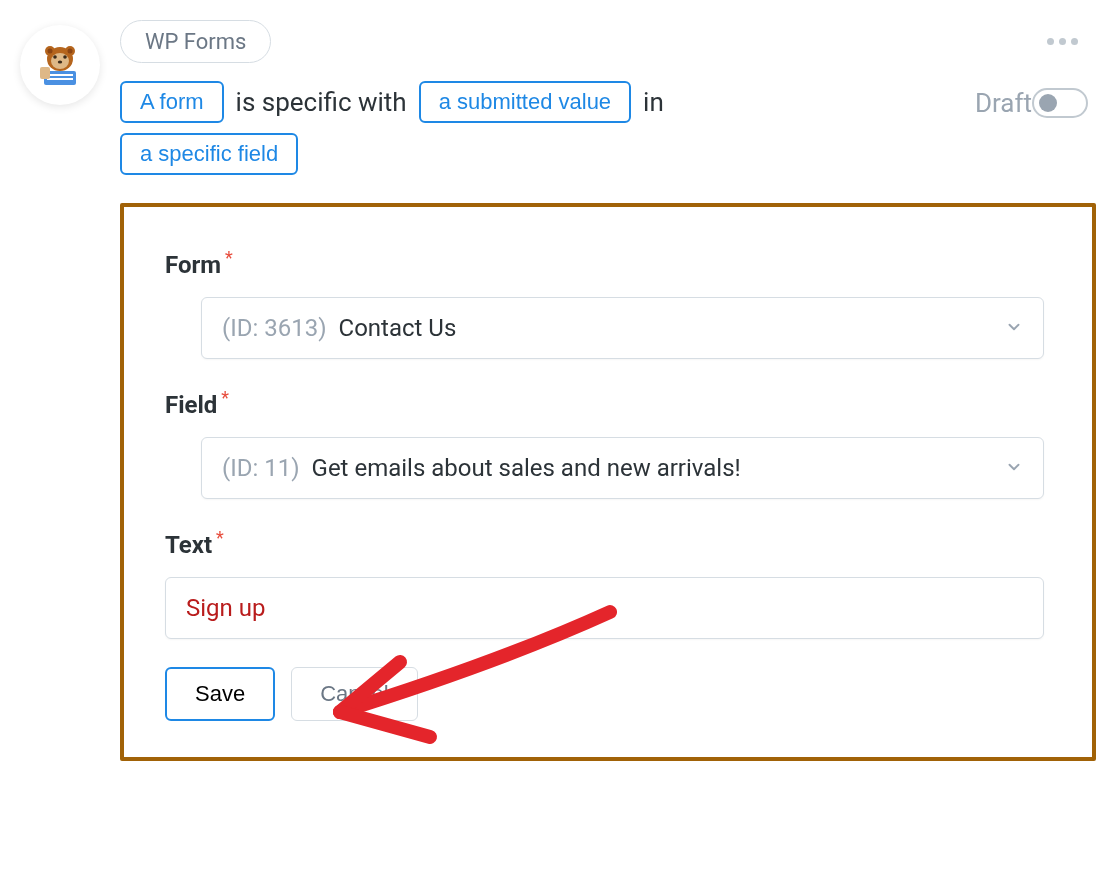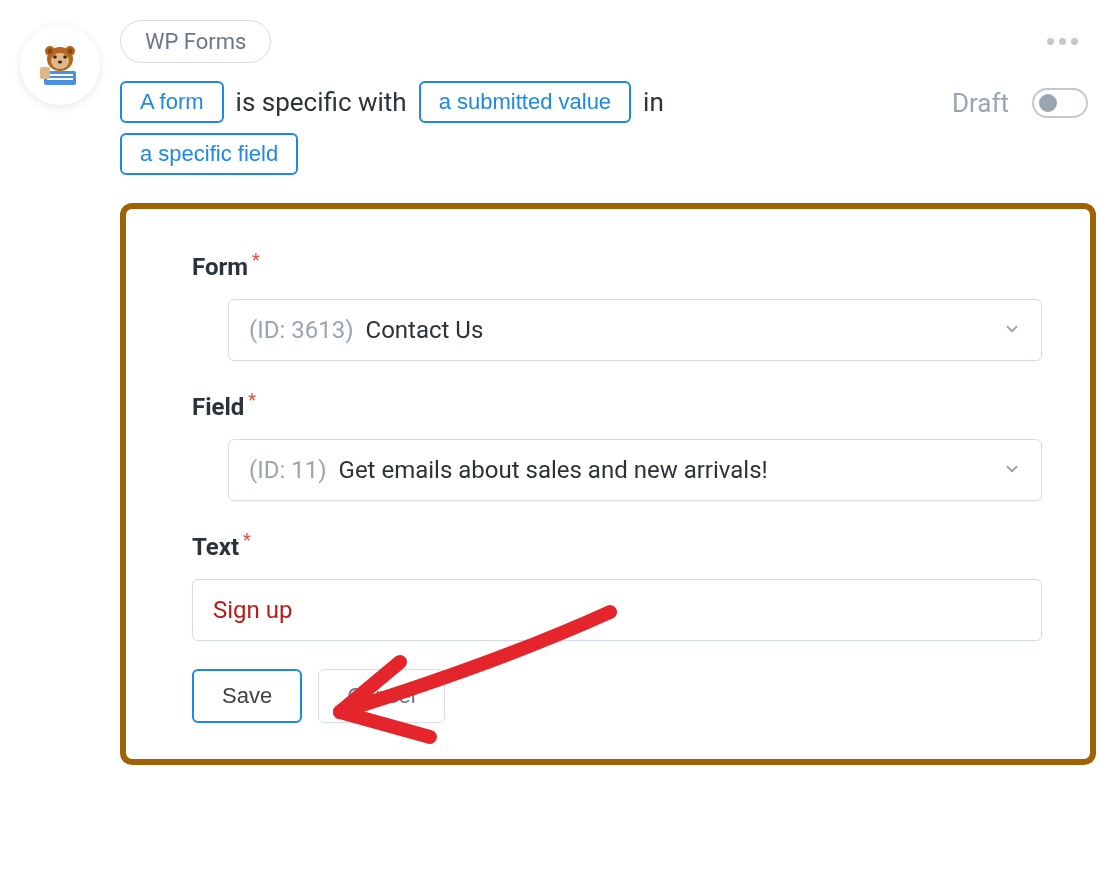--- a/index.html
+++ b/index.html
@@ -100,23 +100,23 @@
       background: #9aa5b1;
       border-radius: 50%;
       position: absolute;
       top: 4px;
       left: 5px;
     }
     .second-sentence-row {
       margin-bottom: 28px;
     }
     .config-panel {
-      border: 6px solid #a16207;
-      border-radius: 12px;
-      padding: 40px 48px 36px 66px;
+      border: 4px solid #a16207;
+      border-radius: 2px;
+      padding: 40px 48px 36px 41px;
       background: #ffffff;
     }
     .field-group {
       margin-bottom: 28px;
     }
     .field-label {
       font-size: 24px;
       font-weight: 700;
       color: #2c3338;
       margin-bottom: 18px;
@@ -169,33 +169,33 @@
     .btn {
       border-radius: 6px;
       padding: 12px 28px;
       font-size: 22px;
       cursor: pointer;
       background: #ffffff;
       font-weight: 500;
     }
     .btn-save {
       border: 2px solid #1e88e5;
-      color: #404040;
+      color: #000000;
     }
     .btn-cancel {
       border: 1px solid #d6dde3;
       color: #6b7785;
     }
     .top-right-wrap {
       position: absolute;
       right: 28px;
       top: 88px;
       display: flex;
       align-items: center;
-      gap: 23px;
+      gap: 0;
     }
     .arrow-annotation {
       position: absolute;
       left: 300px;
       top: 582px;
       pointer-events: none;
     }
   </style>
 </head>
 <body>

